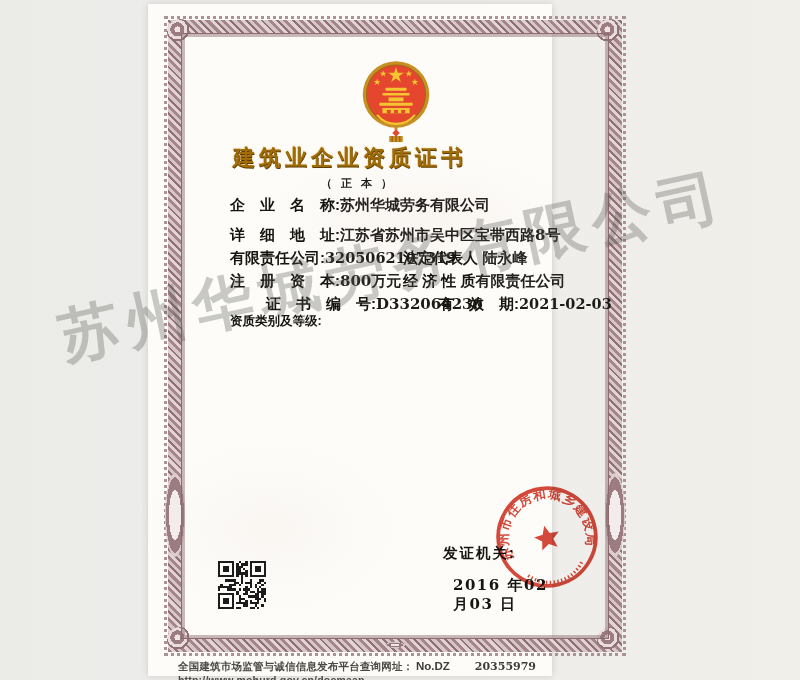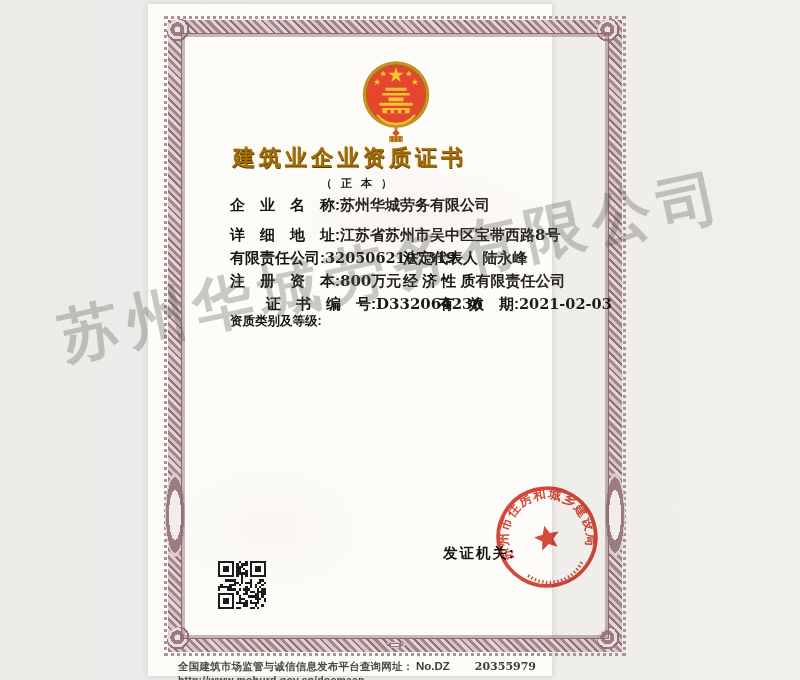--- a/index.html
+++ b/index.html
@@ -140,20 +140,21 @@
       <polygon fill="#d23a2b" points="50,39 53.4,46.9 61.9,47.5 55.4,53 57.4,61.3 50,56.8 42.6,61.3 44.6,53 38.1,47.5 46.6,46.9"></polygon>
       <defs>
           <path id="sealArc" d="M 15.5,64 A 37,37 0 1 1 84.5,64" fill="none"></path>
         </defs>
       <text font-size="12" font-weight="700" fill="#d23a2b" letter-spacing="1.2" font-family="Liberation Sans, DejaVu Sans, sans-serif">
         <textPath href="#sealArc" startOffset="2">苏州市住房和城乡建设局</textPath>
       </text>
       <path d="M 24,81 A 34,34 0 0 0 76,81" fill="none" stroke="#d23a2b" stroke-width="3" stroke-dasharray="1.4 2.2"></path>
     </svg>
 
+    <div class="date-line">2016 年02 月03 日</div>
 
     <svg class="qr" id="qr-svg" viewBox="0 0 21 21" shape-rendering="crispEdges">
         <rect x="9" y="0" width="1" height="1" fill="#1c1c1c"></rect>
         <rect x="12" y="0" width="1" height="1" fill="#1c1c1c"></rect>
         <rect x="8" y="1" width="1" height="1" fill="#1c1c1c"></rect>
         <rect x="10" y="1" width="1" height="1" fill="#1c1c1c"></rect>
         <rect x="11" y="1" width="1" height="1" fill="#1c1c1c"></rect>
         <rect x="12" y="1" width="1" height="1" fill="#1c1c1c"></rect>
         <rect x="8" y="2" width="1" height="1" fill="#1c1c1c"></rect>
         <rect x="9" y="2" width="1" height="1" fill="#1c1c1c"></rect>

